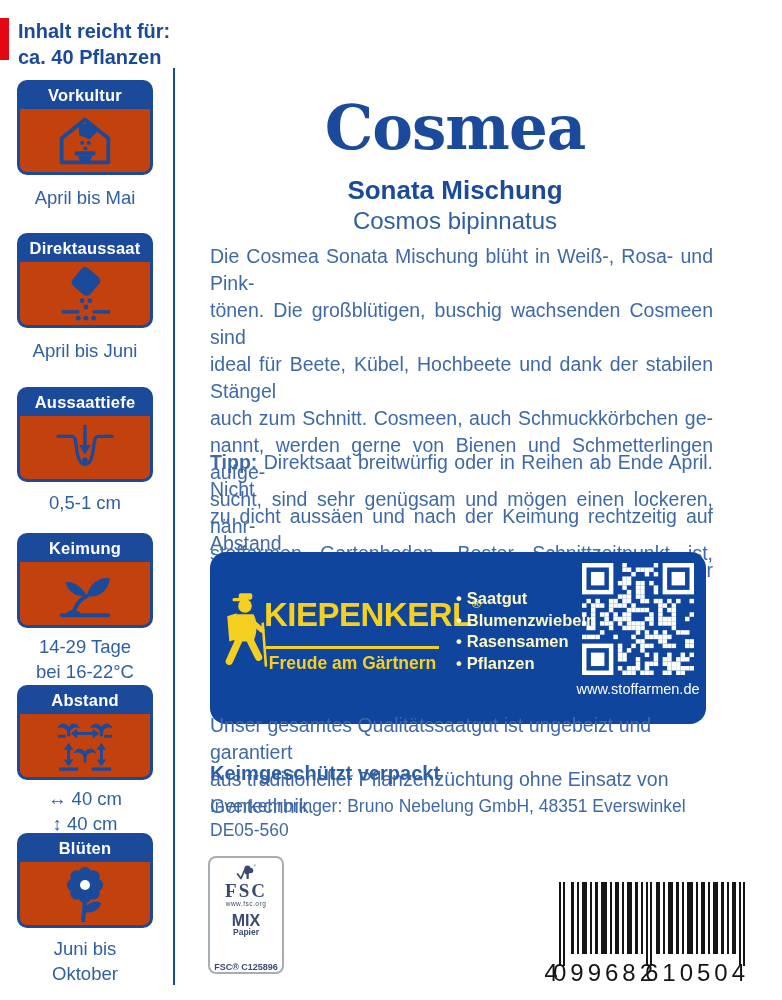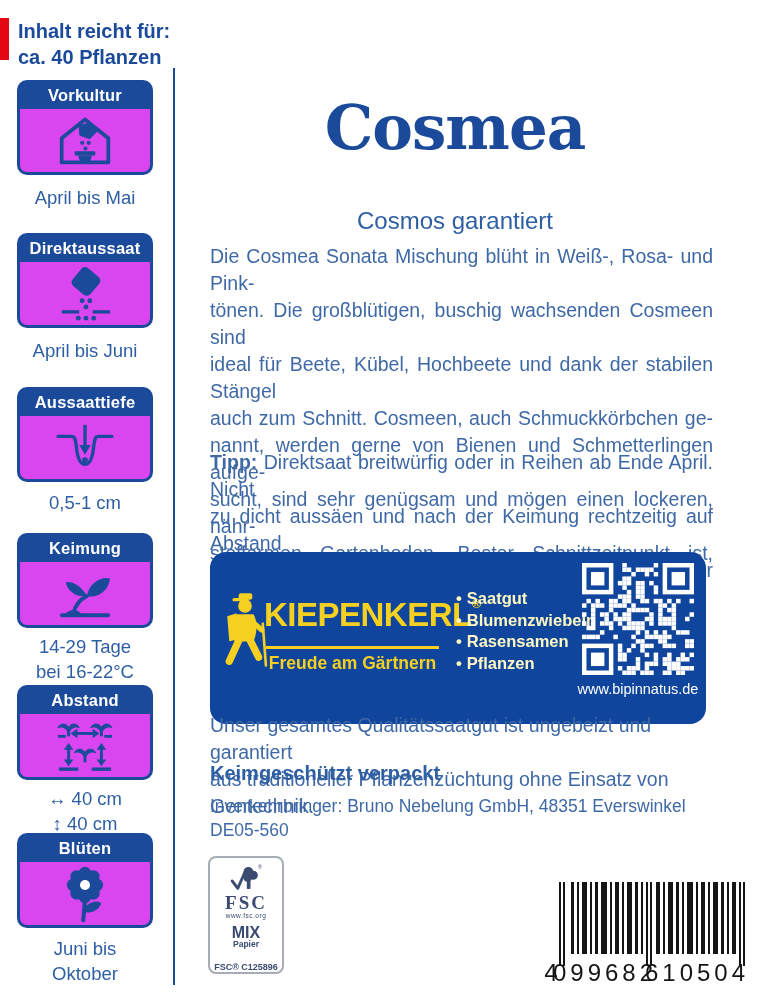--- a/index.html
+++ b/index.html
@@ -20,21 +20,21 @@
 
   
   .content-info{position:absolute;left:18px;top:18px;font-size:20px;font-weight:bold;
     color:var(--primary);line-height:26px;}
 
   
   .vdivider{position:absolute;left:173px;top:68px;width:2px;height:917px;background:var(--primary);}
 
   
   .sbox{position:absolute;left:17px;width:136px;border:3px solid var(--primary);
-    border-radius:10px;background:#d946ef;box-sizing:border-box;}
+    border-radius:10px;background:#c2410c;box-sizing:border-box;}
   .sbox-header{background:var(--primary);color:#fff;font-weight:bold;font-size:16.5px;
     text-align:center;padding:3px 0 4px;border-radius:5px 5px 0 0;letter-spacing:.2px;}
   .sbox-body{height:63px;display:flex;align-items:center;justify-content:center;}
   .scaption{position:absolute;left:0;width:170px;text-align:center;color:var(--caption-blue);
     font-size:18.5px;font-weight:500;line-height:25px;}
 
   
   .title{position:absolute;left:210px;top:92px;width:490px;text-align:center;
     font-family:"DejaVu Serif",serif;font-weight:bold;font-size:61px;color:var(--primary);
     letter-spacing:-1px;}
@@ -77,21 +77,21 @@
 
   
   .fsc-box{position:absolute;left:208px;top:856px;width:76px;height:118px;background:#fff;
     border:2px solid #a7adb5;border-radius:8px;box-sizing:border-box;
     display:flex;flex-direction:column;align-items:center;color:var(--fsc);}
   .fsc-acronym{font-family:"Liberation Serif",serif;font-weight:bold;font-size:19px;
     letter-spacing:2px;line-height:18px;}
   .fsc-url{font-size:6.5px;letter-spacing:.5px;line-height:8px;}
   .fsc-grade{font-size:16px;font-weight:bold;margin-top:7px;line-height:12px;}
   .fsc-material{font-size:8.5px;font-weight:bold;line-height:11px;}
-  .fsc-license{font-size:9px;font-weight:bold;margin-top:12px;}
+  .fsc-license{font-size:9px;font-weight:bold;margin-top:24px;}
 
   
   .barcode{position:absolute;left:545px;top:882px;width:212px;height:101px;}
 </style>
 </head>
 <body>
 
 <div class="page">
 
   <div class="printmark"></div>
@@ -230,21 +230,22 @@
         <path d="M26.5,49 C31,41 41,38 46,42 C44,50 33,55 26.5,51 Z" fill="#1b4a9b"></path>
       </svg>
     </div>
   </div>
   <div class="scaption" style="top:936px">
     <div>Juni bis</div>
     <div>Oktober</div>
   </div>
 
   <div class="title">Cosmea</div>
-  <div class="botanical">Cosmos garantiert</div>
+  <div class="subtitle">Sonata Mischung</div>
+  <div class="botanical">Cosmos bipinnatus</div>
 
   <div class="para" style="top:243px">
     <div class="jl">Die Cosmea Sonata Mischung blüht in Weiß-, Rosa- und Pink-</div>
     <div class="jl">tönen. Die großblütigen, buschig wachsenden Cosmeen sind</div>
     <div class="jl">ideal für Beete, Kübel, Hochbeete und dank der stabilen Stängel</div>
     <div class="jl">auch zum Schnitt. Cosmeen, auch Schmuckkörbchen ge-</div>
     <div class="jl">nannt, werden gerne von Bienen und Schmetterlingen aufge-</div>
     <div class="jl">sucht, sind sehr genügsam und mögen einen lockeren, nähr-</div>
     <div class="jl">stoffarmen Gartenboden. Bester Schnittzeitpunkt ist, sobald</div>
     <div class="jl last">die Blüten voll aufgeblüht sind.</div>
@@ -483,21 +484,21 @@
         <rect x="0" y="0" width="35" height="35" fill="#fff"></rect>
         <rect x="5" y="5" width="25" height="25" fill="#0f459c"></rect>
         <rect x="10" y="10" width="15" height="15" fill="#fff"></rect>
         <rect x="90" y="0" width="35" height="35" fill="#fff"></rect>
         <rect x="95" y="5" width="25" height="25" fill="#0f459c"></rect>
         <rect x="100" y="10" width="15" height="15" fill="#fff"></rect>
         <rect x="0" y="90" width="35" height="35" fill="#fff"></rect>
         <rect x="5" y="95" width="25" height="25" fill="#0f459c"></rect>
         <rect x="10" y="100" width="15" height="15" fill="#fff"></rect>
       </svg>
-    <div class="website">www.bipinnatus.de</div>
+    <div class="website">www.stoffarmen.de</div>
   </div>
 
   <div class="quality">
     <div>Unser gesamtes Qualitätssaatgut ist ungebeizt und garantiert</div>
     <div>aus traditioneller Pflanzenzüchtung ohne Einsatz von Gentechnik.</div>
   </div>
   <div class="pack-note">Keimgeschützt verpackt</div>
   <div class="distributor">
     <div>Inverkehrbringer: Bruno Nebelung GmbH, 48351 Everswinkel</div>
     <div>DE05-560</div>

